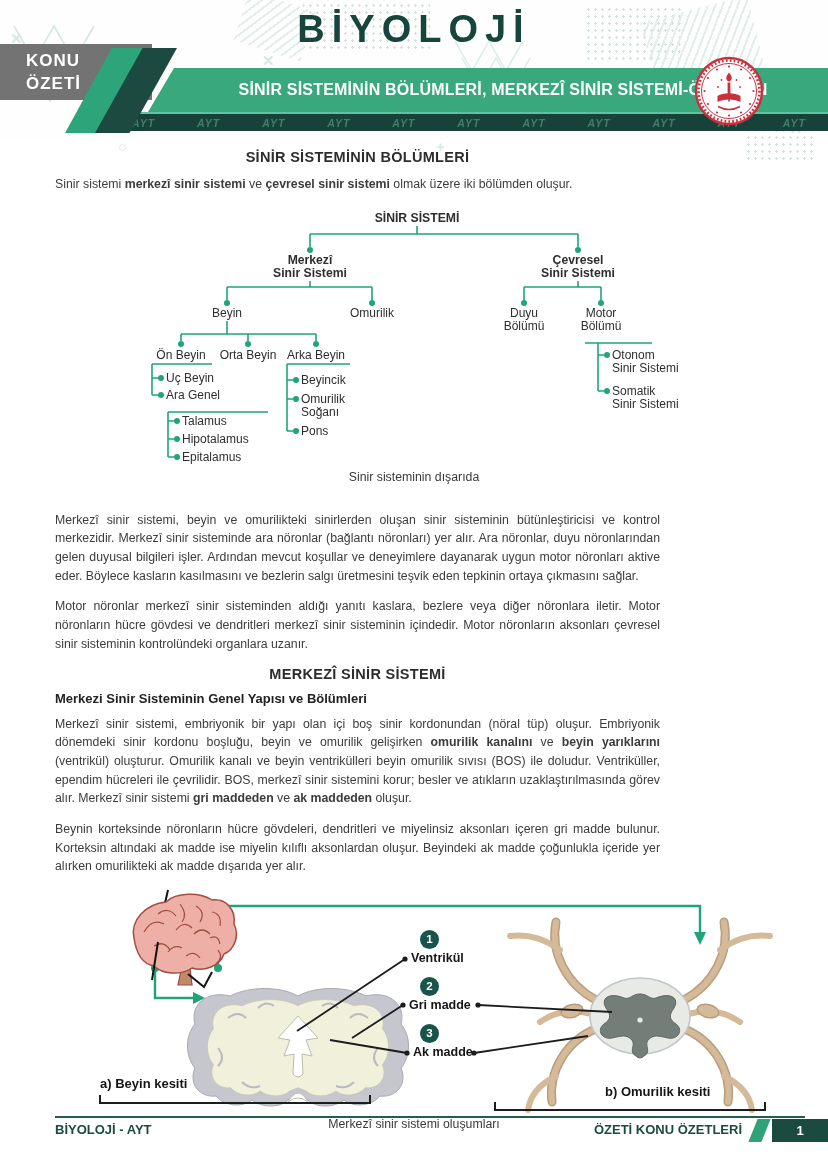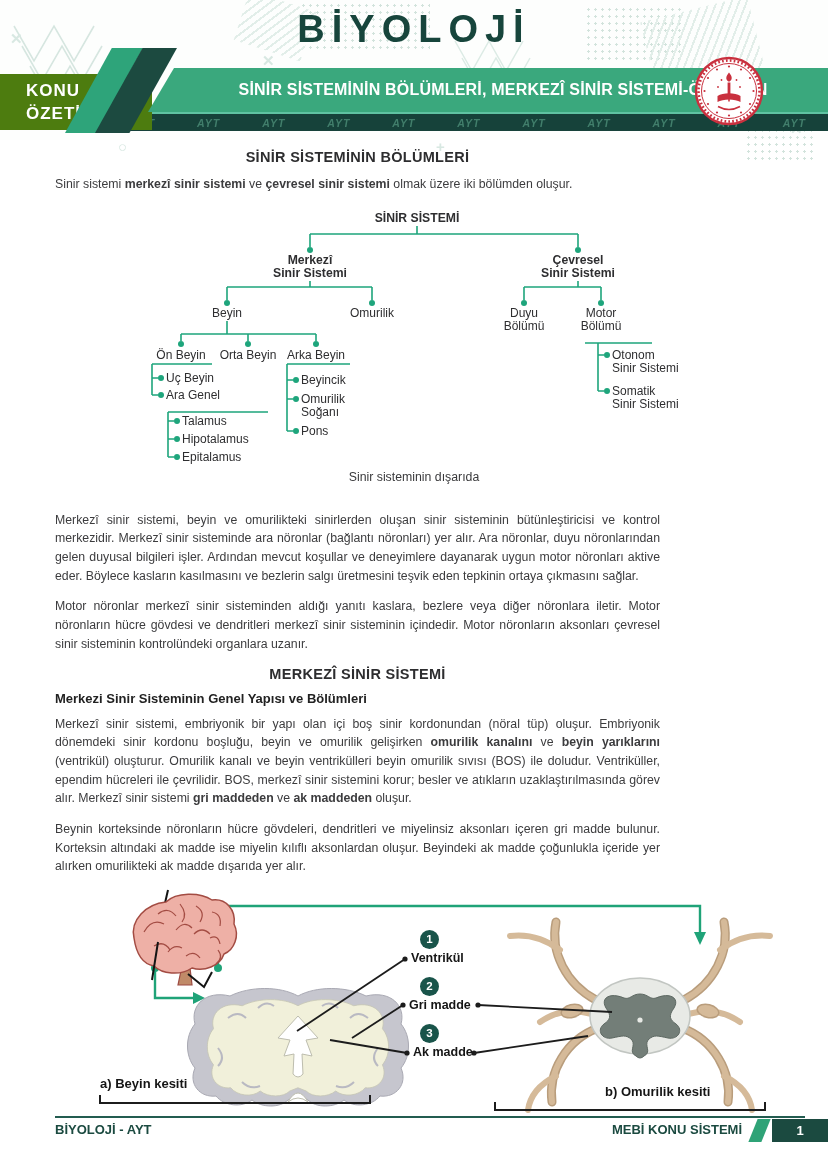--- a/index.html
+++ b/index.html
@@ -8,21 +8,21 @@
   .page { position:relative; width:828px; height:1167px; margin:0 auto; background:#fff; overflow:hidden; }
 
   
   .header { position:absolute; left:0; top:0; width:828px; height:140px; background:#fdfefd; }
   .decor { position:absolute; pointer-events:none; }
   .dots { background-image:radial-gradient(#d2e3dc 1.1px, transparent 1.3px); background-size:7px 7px; }
   .stripes { background:repeating-linear-gradient(125deg,#e2eee9 0 2px, transparent 2px 7px); }
   .glyph { position:absolute; color:#d8e8e2; font-size:15px; font-weight:bold; }
   .biyoloji { position:absolute; left:0; top:8px; width:828px; text-align:center;
     font-size:38px; font-weight:bold; letter-spacing:7px; color:#17453c; }
-  .konu-box { position:absolute; left:0; top:74px; width:152px; height:56px; background:#4d7c0f;
+  .konu-box { position:absolute; left:0; top:44px; width:152px; height:56px; background:#737373;
     color:#fff; font-weight:bold; font-size:17px; line-height:23px; letter-spacing:1px; padding:5px 0 0 26px; z-index:2; }
   .banner { position:absolute; left:148px; top:68px; width:680px; height:44px; background:#3aa87d; z-index:3;
     clip-path:polygon(26px 0, 100% 0, 100% 100%, 0 100%); display:flex; align-items:center; }
   .banner-text { width:100%; text-align:center; color:#fff; font-weight:bold; font-size:16px; letter-spacing:.2px; padding-left:30px; }
   .ayt-strip { position:absolute; left:88px; top:112px; width:740px; height:19px; background:#16423a;
     border-top:2px solid #5fc3a2; clip-path:polygon(26px 0, 100% 0, 100% 100%, 6px 100%);
     display:flex; justify-content:space-between; align-items:center; padding:0 22px 0 44px; z-index:1; }
   .ayt-strip span { color:#417e6b; font-size:10.5px; font-weight:bold; font-style:italic; letter-spacing:1px; }
   .ribbon-green { position:absolute; left:65px; top:48px; width:78px; height:85px; background:#2ea47a; z-index:4;
     clip-path:polygon(60% 0, 100% 0, 40% 100%, 0 100%); }
@@ -329,22 +329,23 @@
 
       <div class="badge" style="left:420px;top:42px">1</div>
       <div class="leg" style="left:411px;top:63px">Ventrikül</div>
       <div class="badge" style="left:420px;top:89px">2</div>
       <div class="leg" style="left:409px;top:110px">Gri madde</div>
       <div class="badge" style="left:420px;top:136px">3</div>
       <div class="leg" style="left:413px;top:157px">Ak madde</div>
 
       <div class="kesit" style="left:100px;top:188px">a) Beyin kesiti</div>
       <div class="kesit" style="left:605px;top:196px">b) Omurilik kesiti</div>
+      <div class="fig-caption">Merkezî sinir sistemi oluşumları</div>
     </div>
   </div>
 
   <div class="footer-line"></div>
   <div class="footer-left">BİYOLOJİ - AYT</div>
-  <div class="footer-right">MEBİ KONU SİSTEMİ</div>
+  <div class="footer-right">ÖZETİ KONU ÖZETLERİ</div>
   <div class="footer-slash"></div>
   <div class="footer-page">1</div>
 
 </div>
 
 </body></html>

